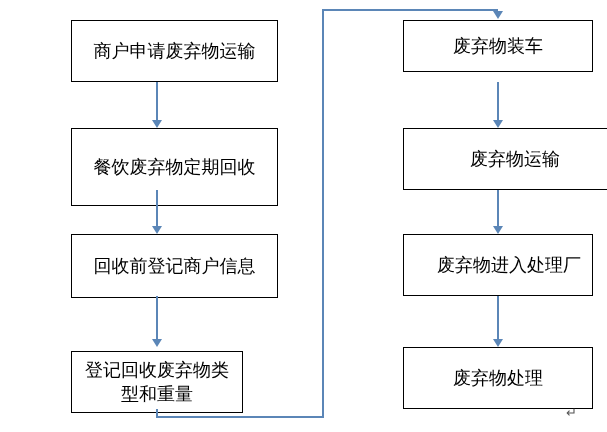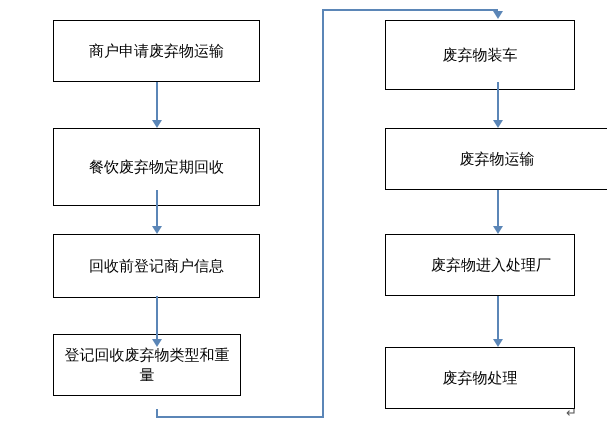--- a/index.html
+++ b/index.html
@@ -19,25 +19,26 @@
   }
   .node {
     position: absolute;
     box-sizing: border-box;
     border: 1px solid #000000;
     background: #ffffff;
     display: flex;
     align-items: center;
     justify-content: center;
     text-align: center;
-    font-size: 15px;
+    font-size: 18px;
     line-height: 1.35;
     color: #000000;
     padding: 2px 6px;
     font-weight: 400;
+    margin-left: 18px;
   }
   .node span {
     display: block;
     width: 100%;
     word-break: break-all;
   }
   .arrow-line {
     position: absolute;
     background: #5b86b7;
   }
@@ -68,25 +69,25 @@
   </div>
 
   <div class="node" style="left:53px; top:128px; width:207px; height:78px;">
     <span>餐饮废弃物定期回收</span>
   </div>
 
   <div class="node" style="left:53px; top:234px; width:207px; height:64px;">
     <span>回收前登记商户信息</span>
   </div>
 
-  <div class="node" style="left:53px; top:334px; width:188px; height:62px;text-align:center;">
+  <div class="node" style="left:53px; top:351px; width:172px; height:62px;text-align:center;">
     <span>登记回收废弃物类型和重量</span>
   </div>
 
-  <div class="node" style="left:385px; top:20px; width:190px; height:70px;">
+  <div class="node" style="left:385px; top:20px; width:190px; height:52px;">
     <span>废弃物装车</span>
   </div>
 
   <div class="node" style="left:385px; top:128px; width:224px; height:62px;align-items:center;">
     <span>废弃物运输</span>
   </div>
 
   <div class="node" style="left:385px; top:234px; width:190px; height:62px;padding-left:28px;">
     <span>废弃物进入处理厂</span>
   </div>

